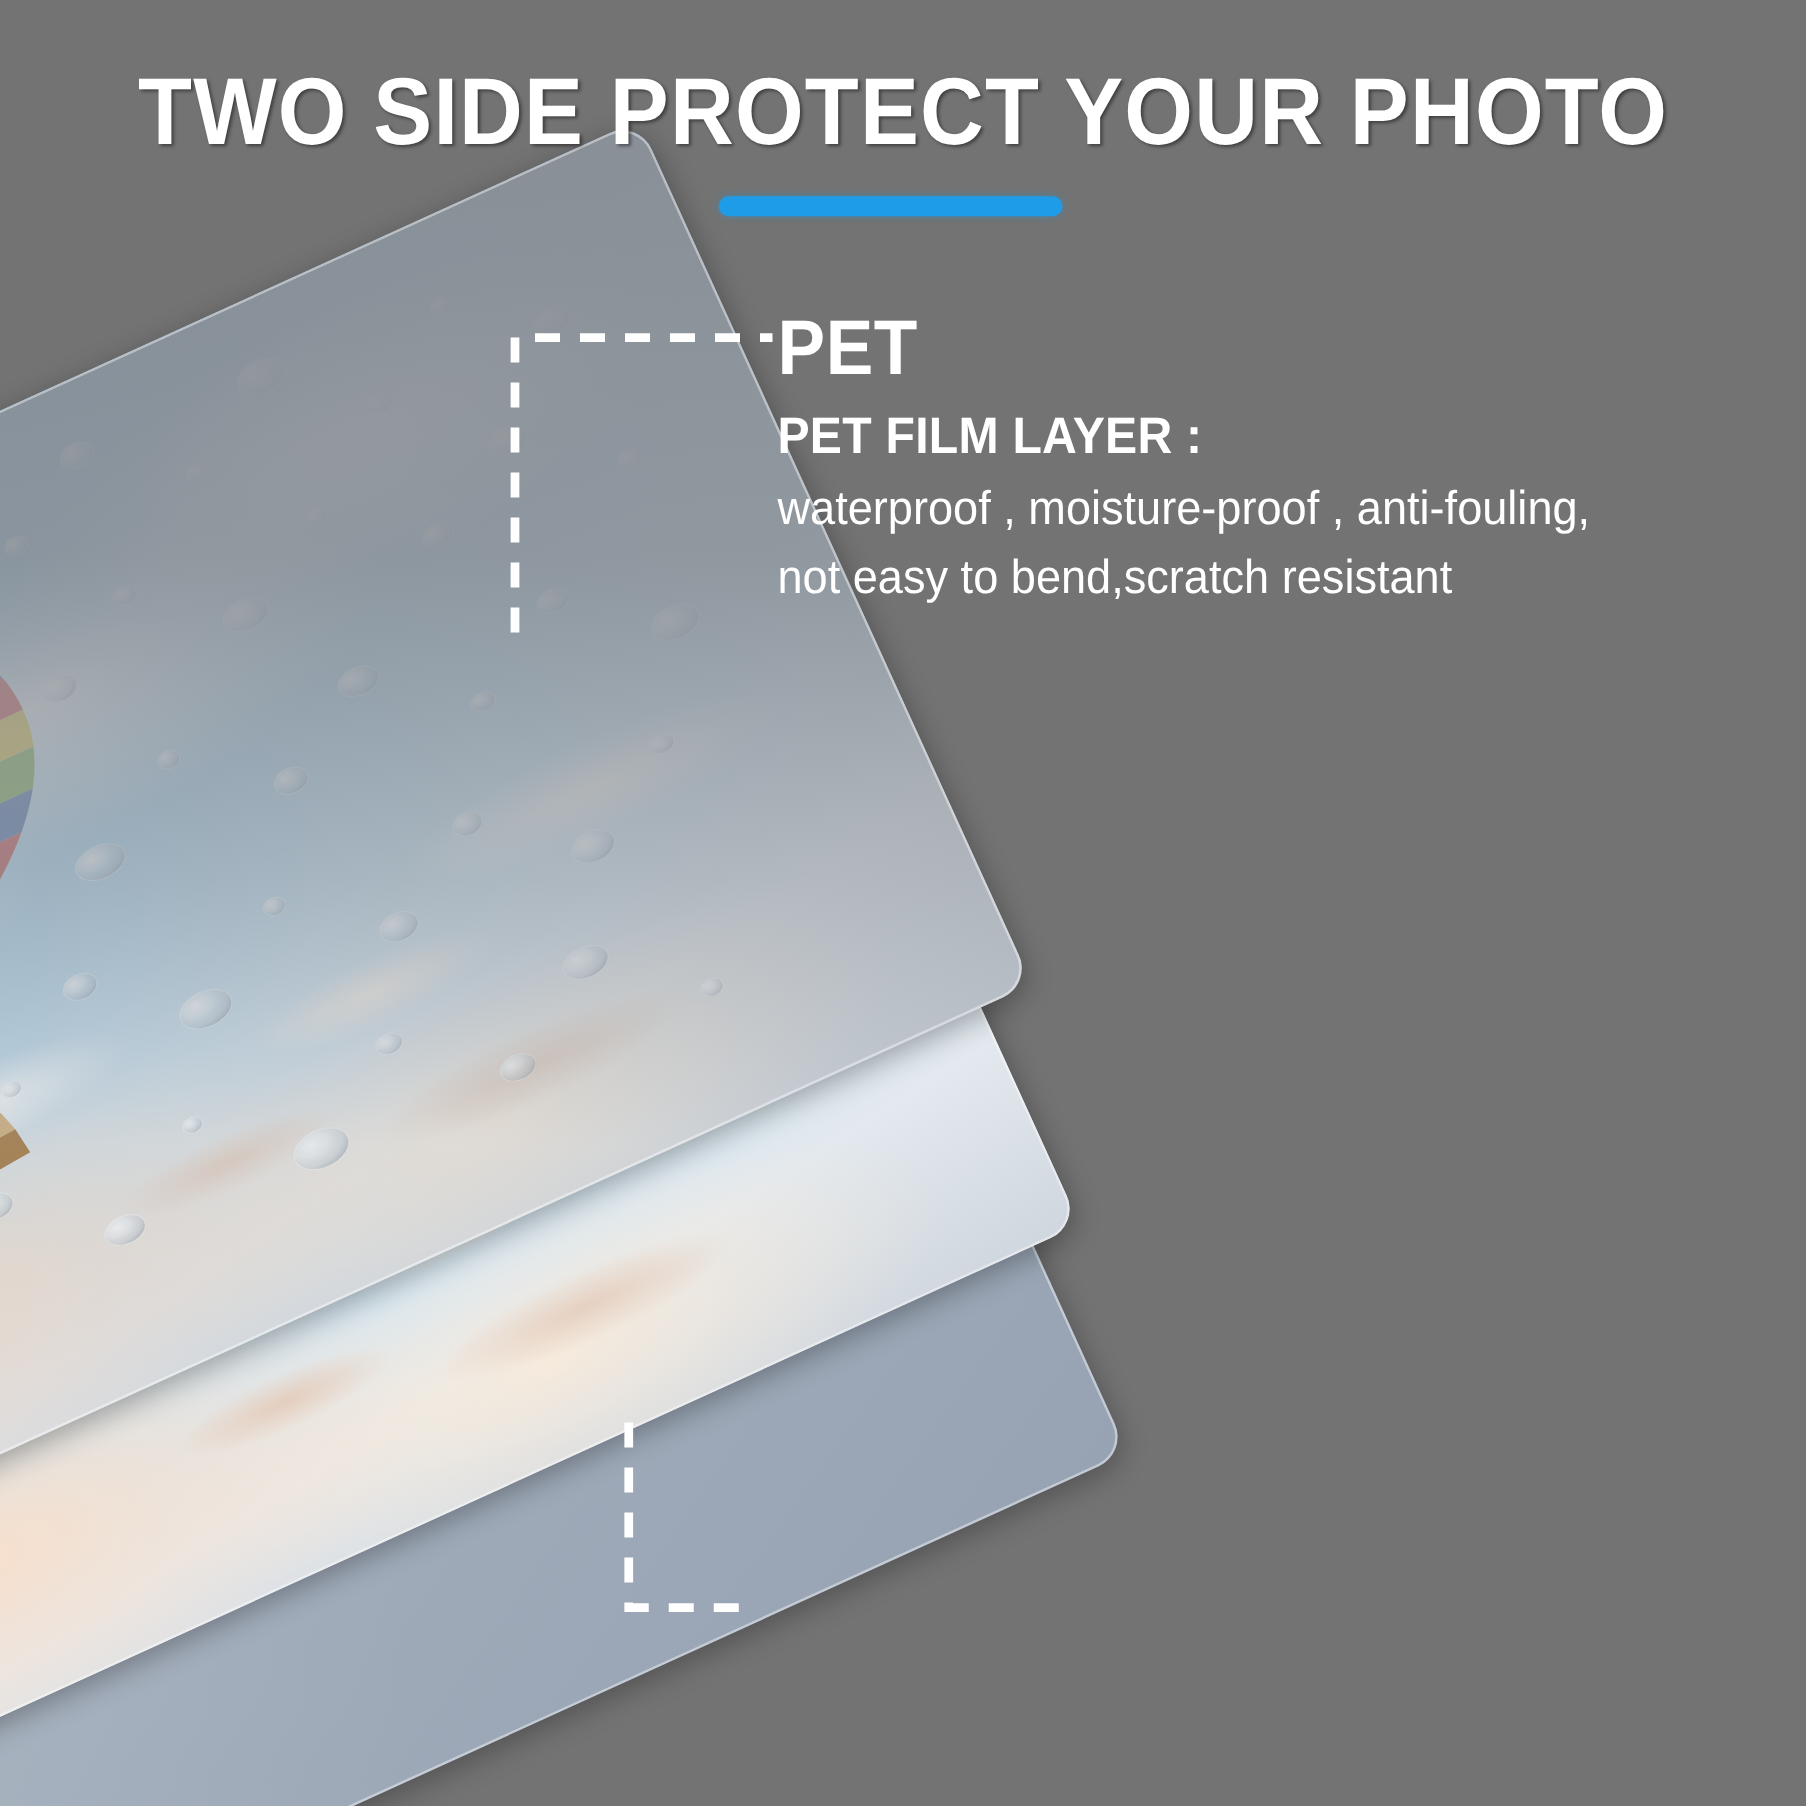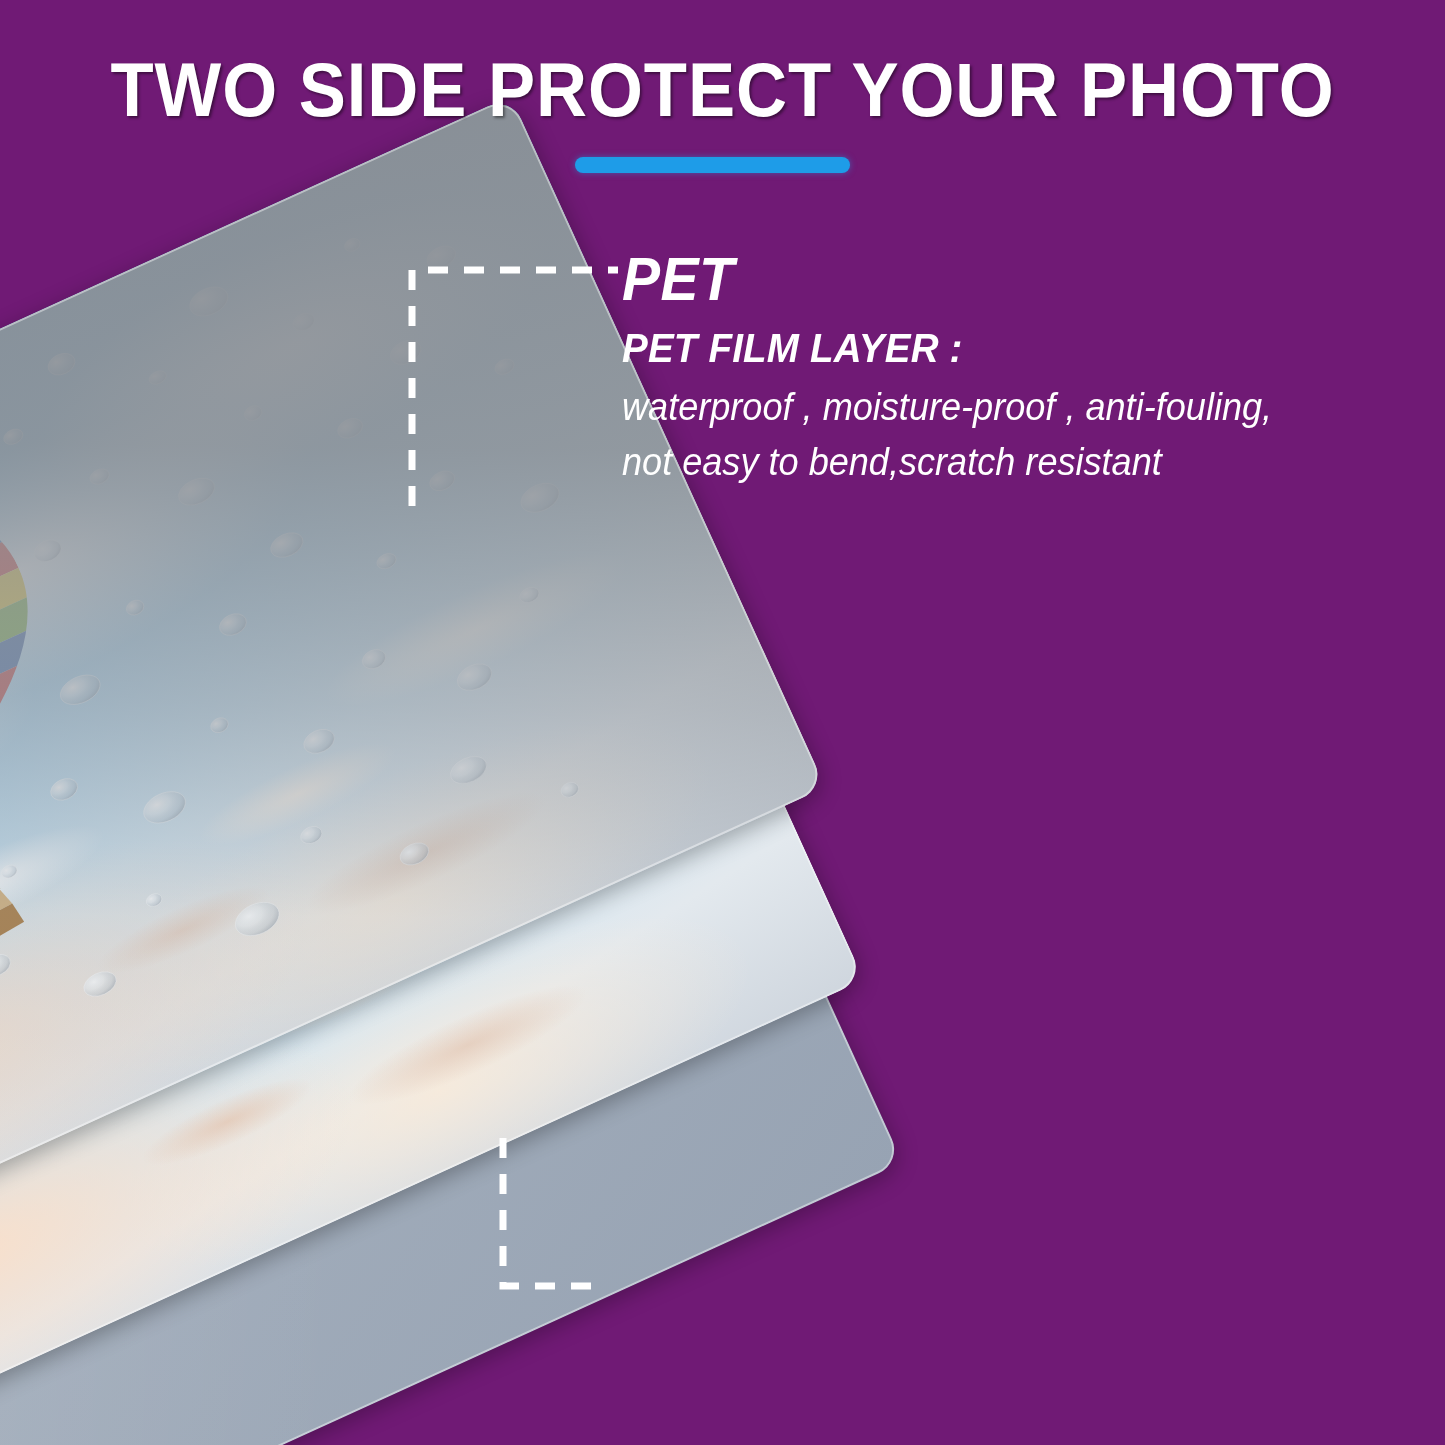--- a/index.html
+++ b/index.html
@@ -4,21 +4,21 @@
 <style>
   html, body {
     margin: 0;
     padding: 0;
     background: #0f1c33;
   }
   #stage {
     position: relative;
     width: 1445px;
     height: 1445px;
-    background: #701a75;
+    background: #737373;
     overflow: hidden;
     font-family: "Liberation Sans", sans-serif;
   }
 
   
   #title {
     position: absolute;
     left: 0;
     top: 52px;
     width: 1445px;
@@ -176,21 +176,21 @@
   }
   .callout-body {
     font-family: "Liberation Sans", sans-serif;
     font-weight: 400;
     font-size: 38px;
     line-height: 1.46;
     transform: scaleX(0.95);
     transform-origin: left top;
   }
 
-  #pet-callout { left: 622px; top: 248px; width: 700px; font-style: italic; }
+  #pet-callout { left: 622px; top: 248px; width: 700px; }
   #pet-code { }
   #pet-head { margin-top: 16px; }
   #pet-body { margin-top: 8px; width: 730px; }
 
   #eva-callout { left: 590px; top: 1236px; width: 760px; }
   #eva-head { margin-top: 14px; }
   #eva-body { margin-top: 8px; }
 </style>
 </head>
 <body>

